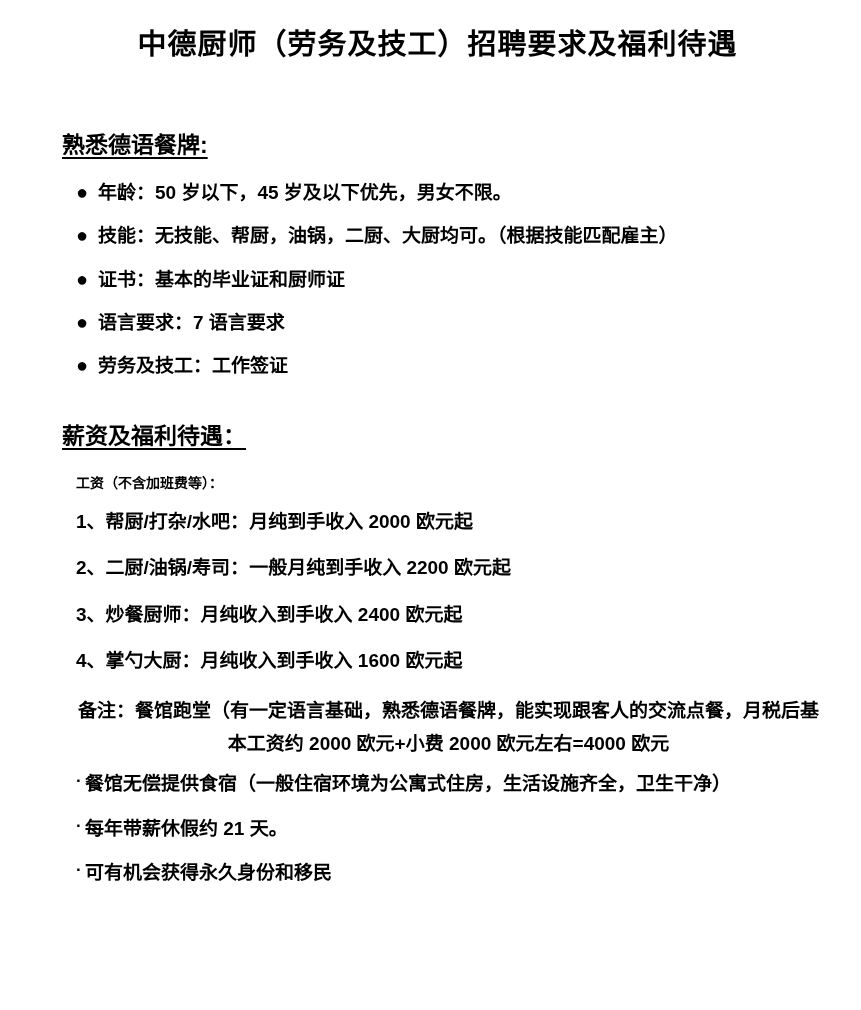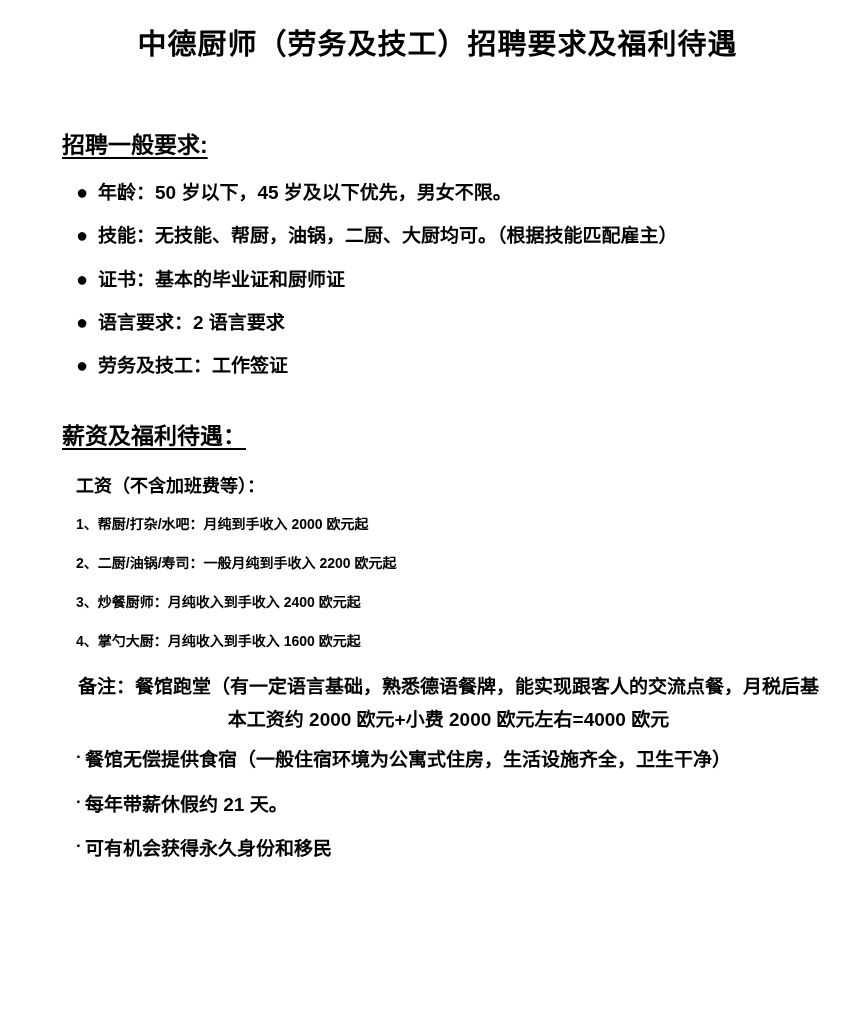--- a/index.html
+++ b/index.html
@@ -66,33 +66,33 @@
   ul.req-list li .bullet {
     position: absolute;
     left: 0;
     top: -1px;
     font-size: 20px;
     line-height: 1.55;
   }
   .pay-intro {
     font-family: "Liberation Sans", "DejaVu Sans", sans-serif;
     font-weight: bold;
-    font-size: 18px;
+    font-size: 14px;
     margin: 22px 0 0 14px;
     line-height: 1.5;
   }
   ol.pay-list {
     list-style: none;
     margin: 14px 0 0 0;
     padding: 0 0 0 14px;
   }
   ol.pay-list li {
     font-family: "Liberation Sans", "DejaVu Sans", sans-serif;
     font-weight: bold;
-    font-size: 14px;
+    font-size: 19px;
     line-height: 1.5;
     margin-bottom: 18px;
   }
   .note {
     font-family: "Liberation Sans", "DejaVu Sans", sans-serif;
     font-weight: bold;
     font-size: 19px;
     line-height: 1.75;
     margin: 6px 0 0 14px;
     max-width: 770px;
@@ -120,38 +120,38 @@
   }
 </style>
 </head>
 <body>
 
 <div class="page">
 
   <h1 class="doc-title">中德厨师（劳务及技工）招聘要求及福利待遇</h1>
 
   <div class="section-1">
-    <div class="section-heading">招聘一般要求:</div>
+    <div class="section-heading">熟悉德语餐牌:</div>
 
     <ul class="req-list">
       <li>
         <span class="bullet">●</span>
         <span>年龄：50 岁以下，45 岁及以下优先，男女不限。</span>
       </li>
       <li>
         <span class="bullet">●</span>
         <span>技能：无技能、帮厨，油锅，二厨、大厨均可。（根据技能匹配雇主）</span>
       </li>
       <li>
         <span class="bullet">●</span>
         <span>证书：基本的毕业证和厨师证</span>
       </li>
       <li>
         <span class="bullet">●</span>
-        <span>语言要求：2 语言要求</span>
+        <span>语言要求：7 语言要求</span>
       </li>
       <li>
         <span class="bullet">●</span>
         <span>劳务及技工：工作签证</span>
       </li>
     </ul>
   </div>
 
   <div class="section-2">
     <div class="section-heading">薪资及福利待遇：</div>

